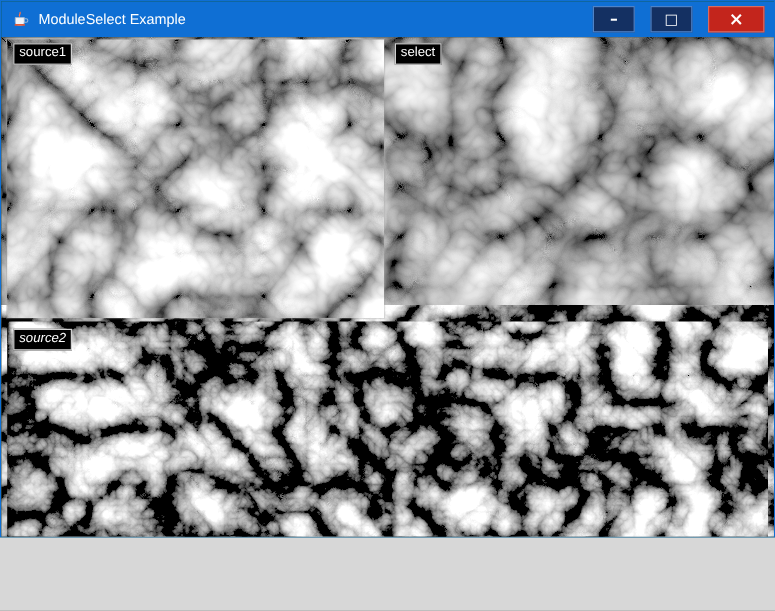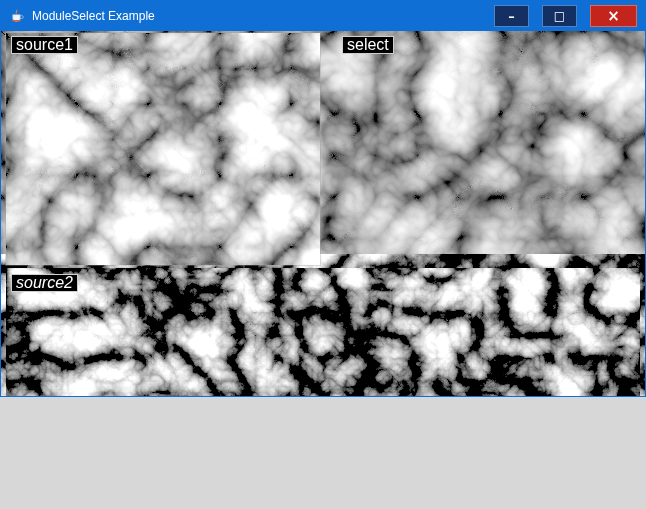--- a/index.html
+++ b/index.html
@@ -1,17 +1,17 @@
 <!DOCTYPE html>
 <html><head>
 <meta charset="utf-8">
 <style>
   html,body{margin:0;padding:0;background:#d7d7d7;font-family:"Liberation Sans",sans-serif;}
   .window{
-    position:relative;width:646px;height:397px;box-sizing:border-box;
+    position:relative;width:646px;height:448px;box-sizing:border-box;
     border:1px solid #0f6fd4;background:#14532d;overflow:hidden;
   }
   
   .titlebar{
     height:30px;display:flex;align-items:center;background:#0f6fd4;
     box-sizing:border-box;padding-left:7px;user-select:none;
   }
   .app-icon{width:17px;height:17px;display:inline-flex;align-items:center;justify-content:center;flex:0 0 auto;}
   .title-text{color:#ffffff;font-size:12px;margin-left:7px;white-space:nowrap;}
   .win-buttons{margin-left:auto;display:flex;align-items:center;gap:13px;margin-right:8px;}
@@ -26,25 +26,25 @@
   .win-btn.close{width:47px;background:#c3251c;border-color:#d96b60;font-size:15px;font-weight:bold;}
   
   .content{position:relative;width:644px;height:477px;background:#5a5a5a;overflow:hidden;}
   .noise{position:absolute;display:block;}
   .select-noise{left:0;top:0;z-index:1;}
   .source1-noise{left:5px;top:2px;z-index:2;box-shadow:0 0 0 1px rgba(160,160,160,.35);}
   .source2-noise{left:5px;top:237px;z-index:2;}
   
   .img-label{
     position:absolute;z-index:5;background:#000000;color:#ffffff;
-    font-size:16px;line-height:13px;padding:1px 4px 2px 4px;
+    font-size:11px;line-height:13px;padding:1px 4px 2px 4px;
     border:1px solid #cfcfcf;white-space:nowrap;user-select:none;
   }
   .lbl-source1{left:10px;top:5px;}
-  .lbl-select{left:328px;top:5px;margin-left:13px;}
+  .lbl-select{left:328px;top:5px;}
   .lbl-source2{left:10px;top:243px;font-style:italic;}
 </style>
 </head>
 <body>
 
 <div class="window">
 
   <div class="titlebar">
     <span class="app-icon">
       <svg width="15" height="15" viewBox="0 0 16 16" aria-hidden="true">

